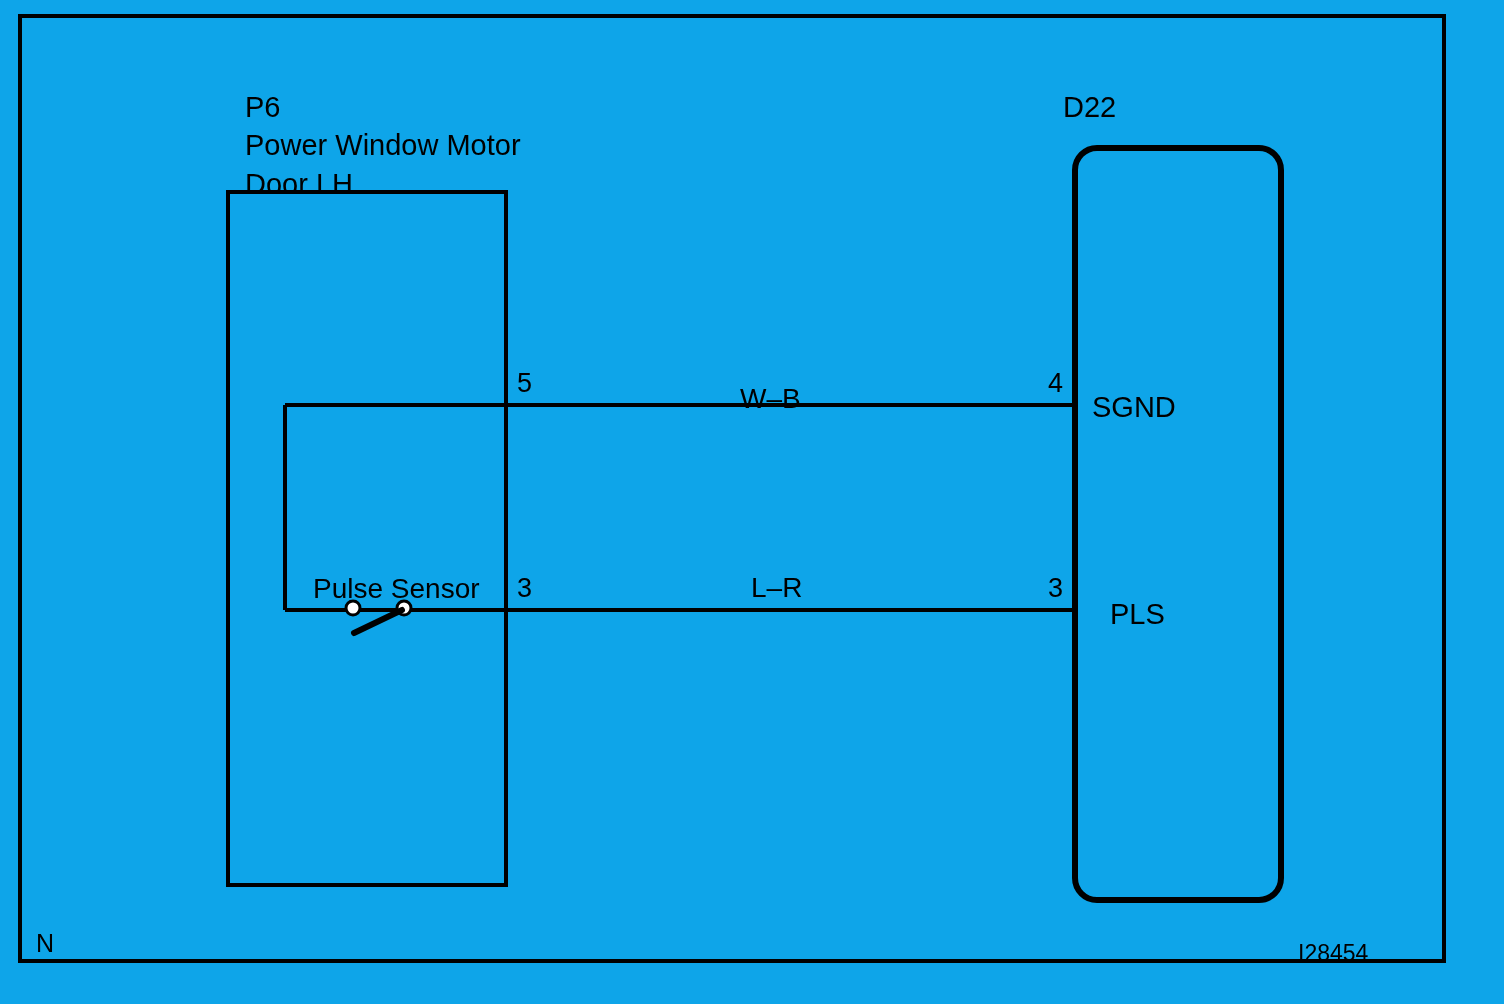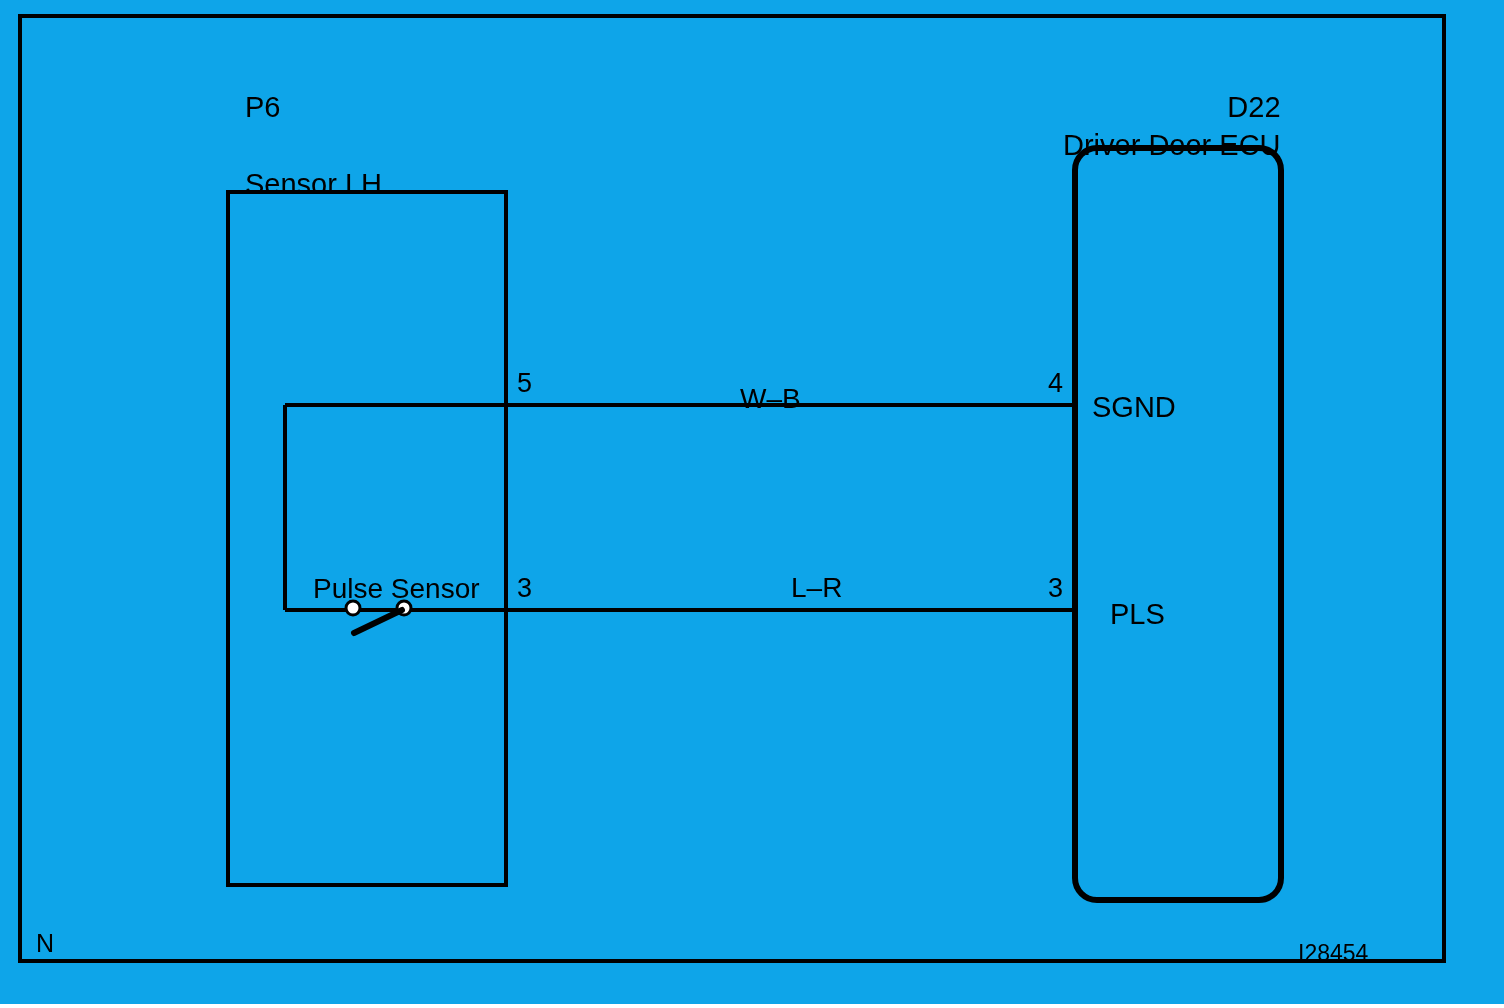--- a/index.html
+++ b/index.html
@@ -86,27 +86,27 @@
     font-size: 28px;
   }
   .lbl-corner {
     font-size: 25px;
   }
   .lbl-code {
     font-size: 23px;
   }
   
   #motor-label      { left: 245px;  top: 88px; }
-  #ecu-label        { left: 1063px; top: 88px; text-align: right; }
+  #ecu-label        { left: 1063px; top: 88px; }
   #pin-left-top     { left: 517px;  top: 366px; }
   #pin-left-bottom  { left: 517px;  top: 571px; }
   #pin-right-top    { left: 1048px; top: 366px; }
   #pin-right-bottom { left: 1048px; top: 571px; }
   #wire-top-label   { left: 740px;  top: 365px; margin-top: 16px; }
-  #wire-bot-label   { left: 751px;  top: 570px; margin-left: 40px; }
+  #wire-bot-label   { left: 751px;  top: 570px; }
   #term-top-label   { left: 1092px; top: 388px; }
   #term-bot-label   { left: 1110px; top: 595px; }
   #sensor-label     { left: 313px;  top: 557px; margin-top: 14px; }
   #corner-mark      { left: 36px;   top: 927px; }
   #fig-code         { left: 1298px; top: 938px; }
 </style>
 </head>
 <body>
 
 <div id="page">
@@ -126,23 +126,23 @@
     <path class="sw-blade" d="M 402 610 L 354 633"></path>
 
     <rect class="dgm-ecu" x="1075" y="148" width="206" height="752" rx="22" ry="22"></rect>
 
     <path class="dgm-line" d="M 506 405 L 1075 405"></path>
 
     <path class="dgm-line" d="M 506 610 L 1075 610"></path>
 
   </svg>
 
-  <div class="lbl lbl-title" id="motor-label"><span>P6</span><br><br><span>Sensor LH</span></div>
+  <div class="lbl lbl-title" id="motor-label"><span>P6</span><br><span>Power Window Motor</span><br><span>Door LH</span></div>
 
-  <div class="lbl lbl-title" id="ecu-label"><span>D22</span><br><span>Driver Door ECU</span></div>
+  <div class="lbl lbl-title" id="ecu-label"><span>D22</span><br></div>
 
   <div class="lbl lbl-sensor" id="sensor-label">Pulse Sensor</div>
 
   <div class="lbl lbl-pin" id="pin-left-top">5</div>
   <div class="lbl lbl-pin" id="pin-right-top">4</div>
   <div class="lbl lbl-pin" id="pin-left-bottom">3</div>
   <div class="lbl lbl-pin" id="pin-right-bottom">3</div>
 
   <div class="lbl lbl-wire" id="wire-top-label">W–B</div>
   <div class="lbl lbl-wire" id="wire-bot-label">L–R</div>

